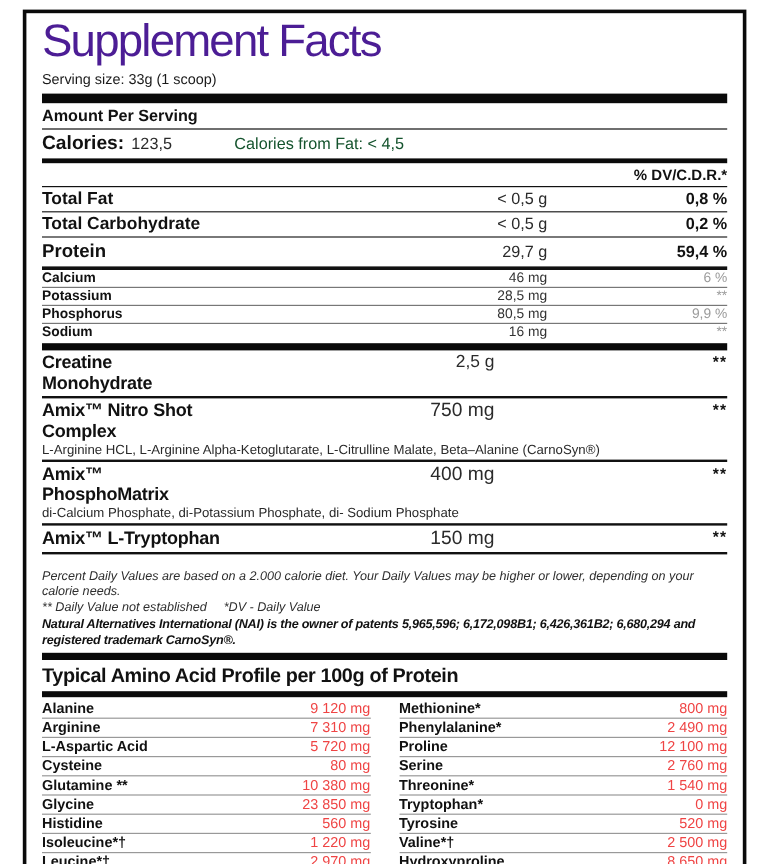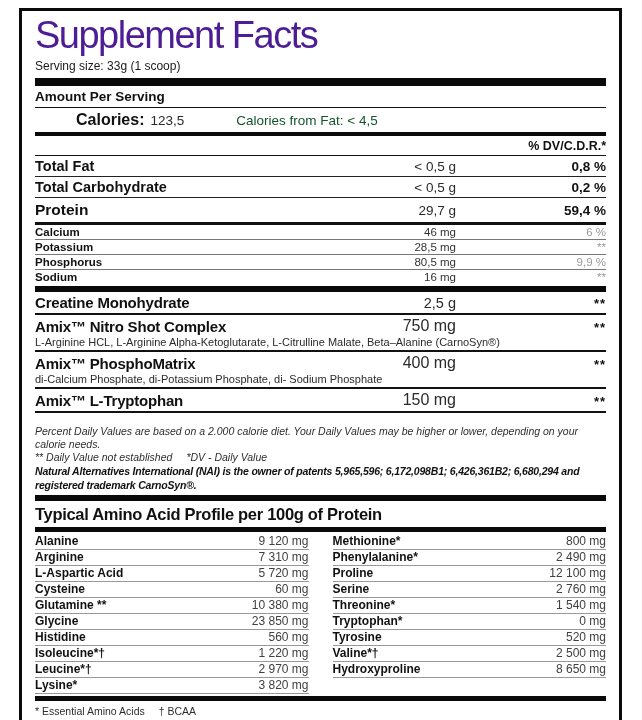--- a/index.html
+++ b/index.html
@@ -8,21 +8,21 @@
     position:absolute; left:19px; top:8px; width:603px; min-height:692px;
     border:3px solid #0a0a0a; background:#fff; padding:5px 13px 8px 13px;
   }
   .title { font-size:38px; font-weight:normal; letter-spacing:-1.5px; line-height:1.05; color:#4c1d95; }
   .serving { font-size:12px; margin-top:3px; color:#1a1a1a; }
   .bar { background:#0a0a0a; }
   .bar8 { height:8px; margin-top:5px; }
   .bar5 { height:5px; }
   .bar6 { height:6px; }
   .aps { font-size:13.5px; font-weight:bold; padding:3px 0 3px 0; border-bottom:1.5px solid #111; }
-  .calrow { display:flex; align-items:baseline; padding:3px 0 3px 0;margin-left:41px; }
+  .calrow { display:flex; align-items:baseline; padding:3px 0 3px 0; }
   .calrow .clab { font-size:16px; font-weight:bold; }
   .calrow .cval { font-size:13.5px; color:#2a2a2a; margin-left:6px; }
   .calrow .cfat { font-size:13.5px; color:#14532d; margin-left:52px; }
   .bar4 { height:4px; margin-bottom:1px; }
   .dvhead { text-align:right; font-size:12.5px; font-weight:bold; padding:2px 0; border-bottom:1.5px solid #111; }
 
   .nrow { display:flex; align-items:baseline; padding:2px 0; border-bottom:1px solid #222; }
   .nrow .nname { flex:1; font-size:14.5px; }
   .nrow .nname.b { font-weight:bold; }
   .nrow.indent .nname { padding-left:16px; }
@@ -32,37 +32,37 @@
   .nrow.large .nname { font-size:15.5px; }
   .nrow.large { border-bottom:3px solid #111; }
 
   .mrow { display:flex; align-items:baseline; padding:1px 0; border-bottom:1px solid #777; }
   .mrow:last-child { border-bottom:none; }
   .mrow .mname { flex:1; font-size:11.5px; font-weight:bold; }
   .mrow .mamt { flex:0 0 180px; text-align:right; font-size:11.5px; color:#333; }
   .mrow .mdv { flex:0 0 150px; text-align:right; font-size:11.5px; color:#9a9a9a; }
 
   .cblock { border-bottom:2px solid #111; padding:2px 0 2px 0; }
-  .crow { display:flex; align-items:flex-end; }
+  .crow { display:flex; align-items:flex-start;gap:44px; }
   .crow .cname { flex:1; font-size:15px; font-weight:bold; letter-spacing:-0.2px; }
   .crow .camt { flex:0 0 180px; text-align:right; font-size:16px; color:#2a2a2a; }
   .cblock.creatine .camt { font-size:14.5px; }
   .crow .cdv { flex:0 0 150px; text-align:right; font-size:13px; font-weight:bold; letter-spacing:1px; }
   .csub { font-size:11px; color:#2a2a2a; margin-top:1px; }
 
   .fnotes { padding-top:12px;font-style:italic; }
   .fn { font-size:10.5px; color:#2e2e2e; line-height:13px; }
   .fn .sep { display:inline-block; width:14px; }
   .fn.patents { font-weight:bold; color:#111; line-height:14px; letter-spacing:-0.2px; }
 
   .amtitle { font-size:16.5px; font-weight:bold; letter-spacing:-0.3px; padding:4px 0 3px 0; }
   .amgrid { display:grid; grid-template-columns:1fr 1fr; column-gap:24px; align-items:start; }
   .arow { display:flex; align-items:baseline; border-bottom:1px solid #999; padding:0.5px 0; }
   .arow .aname { flex:1; font-size:12px; font-weight:bold; }
-  .arow .aval { text-align:right; font-size:12px; color:#404040; white-space:nowrap; }
+  .arow .aval { text-align:right; font-size:12px; color:#ef4444; white-space:nowrap; }
   .amfoot { margin-top:4px; }
   .mt2{margin-top:2px;} .mt3{margin-top:3px;}
 </style>
 </head>
 <body>
 
 <div class="label">
 
   <div class="title">Supplement Facts</div>
   <div class="serving">Serving size: 33g (1 scoop)</div>
@@ -180,21 +180,21 @@
         <div class="arow">
           <span class="aname">Arginine</span>
           <span class="aval">7 310 mg</span>
         </div>
         <div class="arow">
           <span class="aname">L-Aspartic Acid</span>
           <span class="aval">5 720 mg</span>
         </div>
         <div class="arow">
           <span class="aname">Cysteine</span>
-          <span class="aval">60 mg</span>
+          <span class="aval">80 mg</span>
         </div>
         <div class="arow">
           <span class="aname">Glutamine **</span>
           <span class="aval">10 380 mg</span>
         </div>
         <div class="arow">
           <span class="aname">Glycine</span>
           <span class="aval">23 850 mg</span>
         </div>
         <div class="arow">

